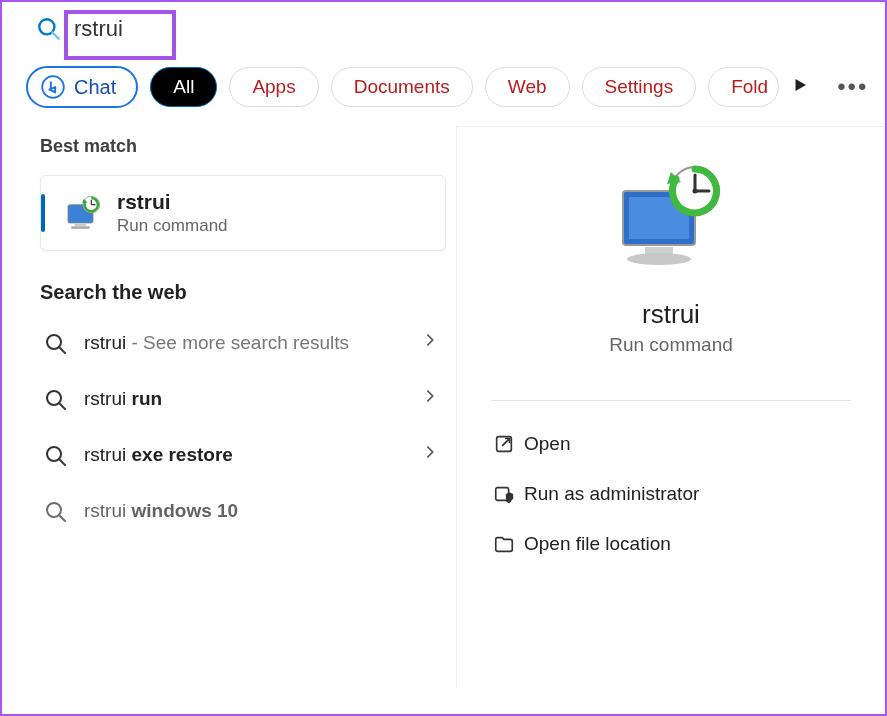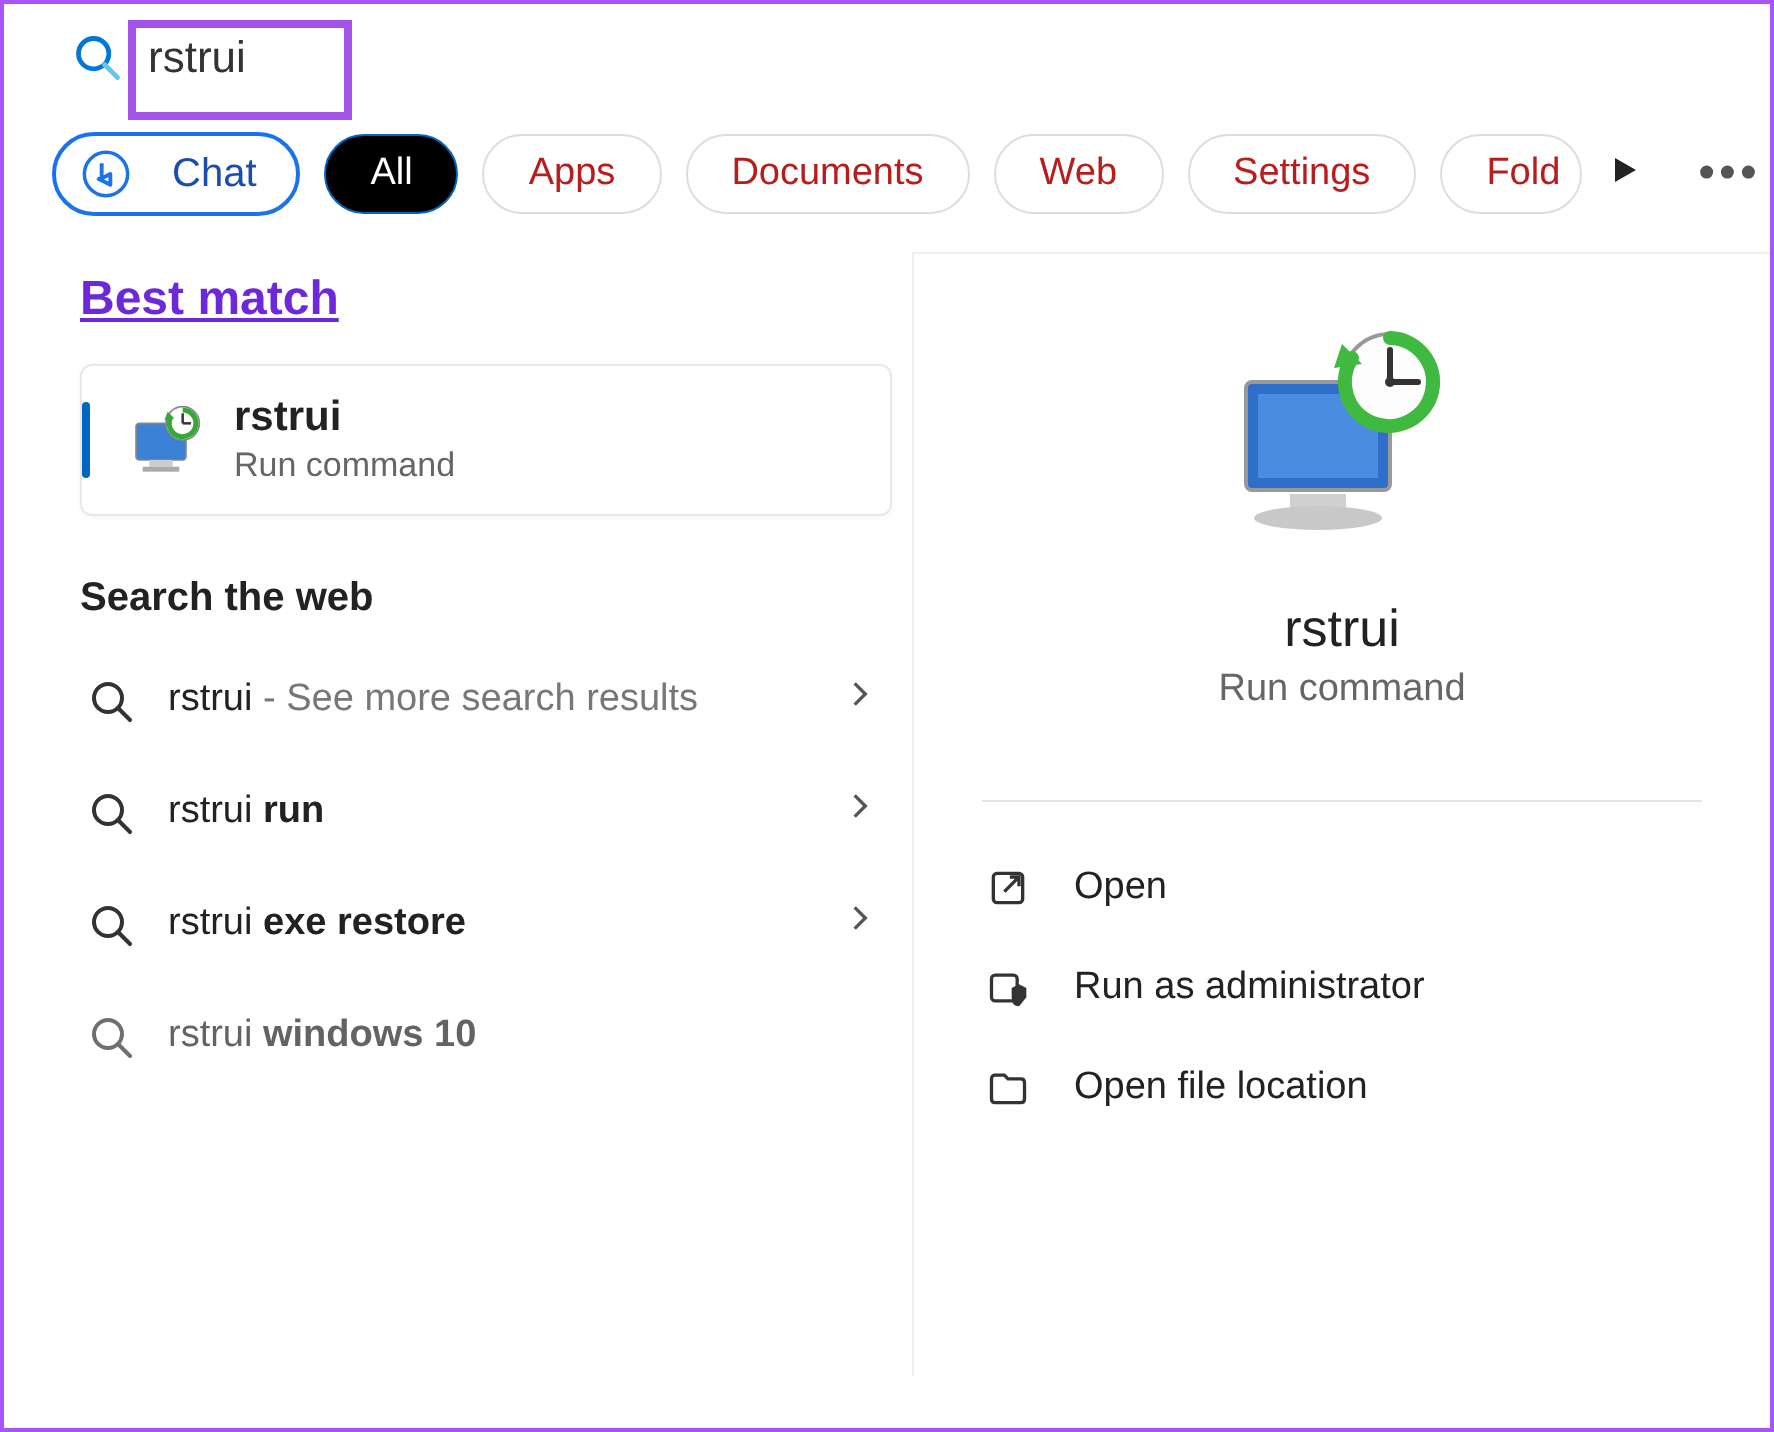--- a/index.html
+++ b/index.html
@@ -5,31 +5,31 @@
 * { margin: 0; padding: 0; box-sizing: border-box; font-family: 'Segoe UI', Tahoma, sans-serif; }
 body { width: 887px; height: 716px; background: #fff; border: 2px solid #a855f7; position: relative; overflow: hidden; }
 
 .search-bar { display: flex; align-items: center; padding: 14px 22px 10px 34px; gap: 12px; }
 .search-icon-wrap { display: flex; align-items: center; }
 .search-input-wrap { position: relative; }
 .search-input { border: none; outline: none; font-size: 22px; color: #333; width: 140px; }
 .highlight-box { position: absolute; top: -6px; left: -10px; width: 112px; height: 50px; border: 4px solid #a453e8; pointer-events: none; }
 
 .filter-row { display: flex; align-items: center; gap: 12px; padding: 14px 24px 18px 24px; }
-.chat-btn { display: flex; align-items: center; gap: 20px; padding: 6px 20px 6px 12px; border: 2px solid #1a73e8; border-radius: 24px; background: #fff; color: #1a4db3; font-size: 20px; cursor: pointer; justify-content: center; }
+.chat-btn { display: flex; align-items: center; gap: 8px; padding: 6px 20px 6px 12px; border: 2px solid #1a73e8; border-radius: 24px; background: #fff; color: #1a4db3; font-size: 20px; cursor: pointer; justify-content: center; }
 .chat-btn svg { width: 26px; height: 26px; }
 .pill { padding: 8px 22px; border-radius: 22px; border: 1px solid #ddd; background: #fff; font-size: 19px; color: #b91c1c; cursor: pointer; }
 .pill.active { background: #000000; color: #fff; border-color: #0067c0; }
 .filter-more { margin-left: auto; display: flex; align-items: center; gap: 28px; padding-right: 10px; }
 .play-icon { cursor: pointer; }
 .dots { font-size: 24px; color: #555; cursor: pointer; letter-spacing: 2px; }
 
 .content { display: flex; padding: 0 0 0 14px; height: calc(100% - 150px); }
 .left-col { width: 440px; padding: 10px 10px 0 24px; }
-.section-title { font-size: 24px; font-weight: 600; color: #6d28d9; margin-bottom: 18px; text-decoration: underline; }
+.section-title { font-size: 18px; font-weight: 600; color: #404040; margin-bottom: 18px; }
 
 .best-match { background: #fff; border: 1px solid #e8e8e8; border-radius: 6px; display: flex; align-items: center; padding: 14px 14px; margin-bottom: 30px; position: relative; box-shadow: 0 1px 3px rgba(0,0,0,0.04); }
 .best-match::before { content: ''; position: absolute; left: 0; top: 18px; bottom: 18px; width: 4px; background: #0067c0; border-radius: 3px; }
 .bm-icon { width: 40px; height: 40px; margin-left: 8px; margin-right: 14px; display: flex; align-items: center; justify-content: center; }
 .bm-text { display: flex; flex-direction: column; }
 .bm-title { font-size: 21px; font-weight: 600; color: #222; }
 .bm-sub { font-size: 17px; color: #666; margin-top: 2px; }
 
 .web-title { font-size: 20px; font-weight: 700; color: #222; margin-bottom: 12px; }
 
@@ -38,21 +38,21 @@
 .wi-text { flex: 1; font-size: 19px; color: #222; }
 .wi-text .gray { color: #777; font-weight: 400; }
 .wi-text .bold { font-weight: 600; }
 .wi-chevron { color: #555; }
 
 .right-col { flex: 1; border-left: 1px solid #eee; border-top: 1px solid #eee; background: #fff; padding: 36px 34px 0 34px; }
 .preview-icon { width: 120px; height: 110px; margin: 0 auto 26px auto; display: block; }
 .preview-title { text-align: center; font-size: 26px; font-weight: 400; color: #222; margin-bottom: 4px; }
 .preview-sub { text-align: center; font-size: 19px; color: #666; }
 .divider { border: none; border-top: 1px solid #e5e5e5; margin: 44px 0 18px 0; }
-.action { display: flex; align-items: center; gap: 22px; padding: 14px 2px; cursor: pointer; font-size: 19px; color: #222; }
+.action { display: flex; align-items: center; gap: 9px; padding: 14px 2px; cursor: pointer; font-size: 19px; color: #222; }
 .action svg { width: 22px; height: 22px; flex-shrink: 0; }
 </style>
 </head>
 <body>
 
 <div class="search-bar">
   <span class="search-icon-wrap">
     <svg width="26" height="26" viewBox="0 0 24 24">
         <circle cx="10" cy="10" r="7" fill="none" stroke="#0078d4" stroke-width="2.2"></circle>
         <line x1="15" y1="15" x2="21" y2="21" stroke="#67c5f0" stroke-width="2.2" stroke-linecap="round"></line>

